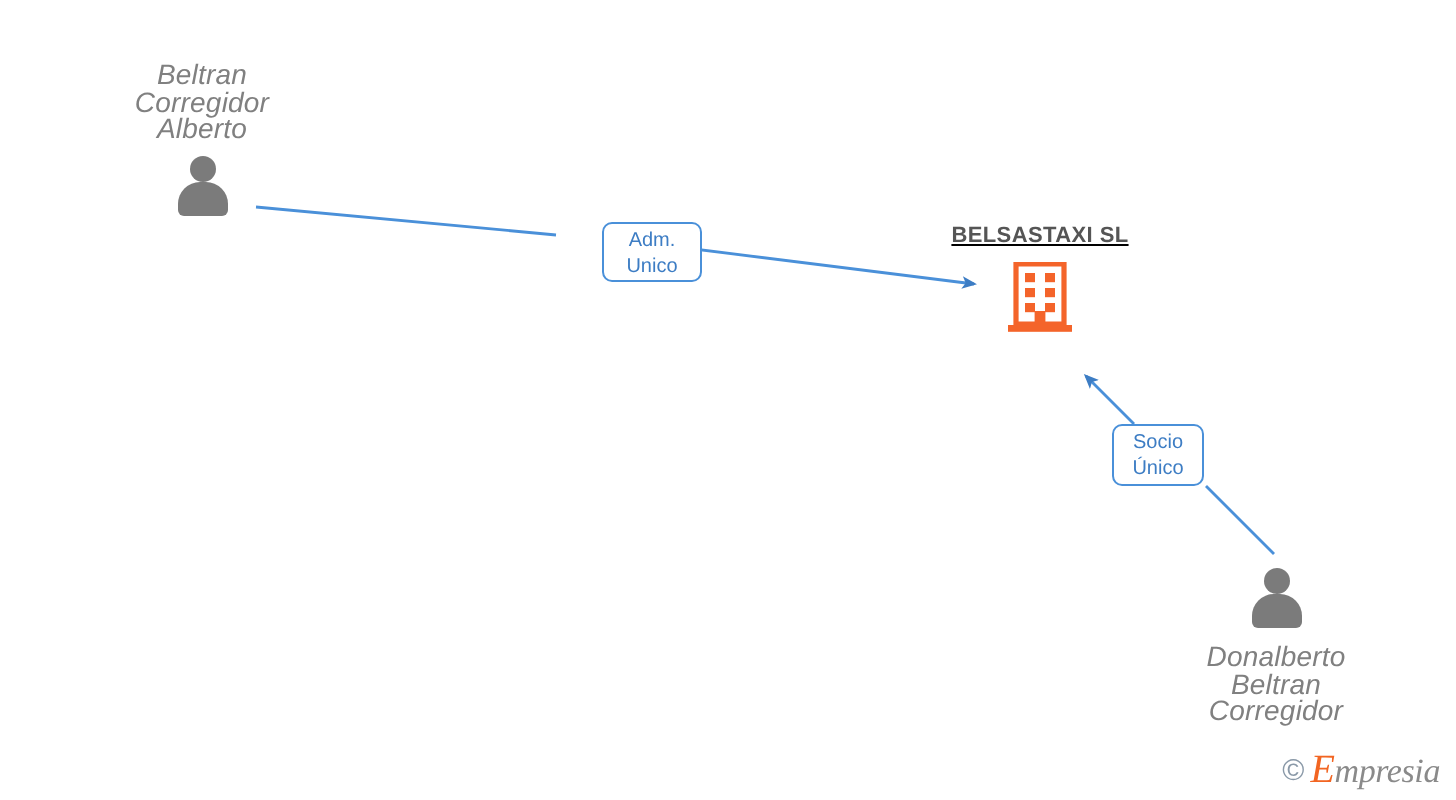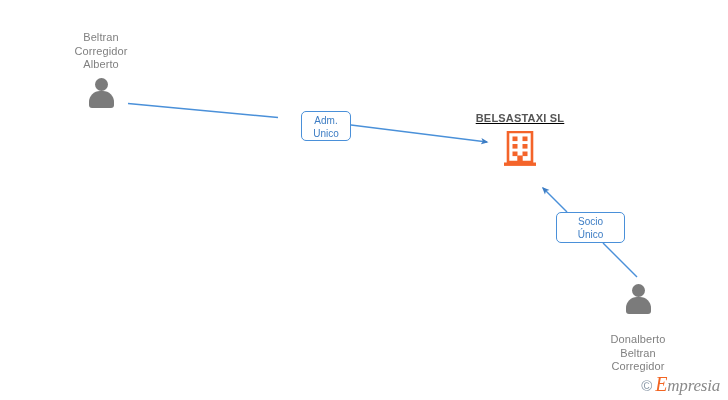--- a/index.html
+++ b/index.html
@@ -54,24 +54,25 @@
     left: 50%;
     top: 13px;
     width: 25px;
     height: 17px;
     margin-left: -12.5px;
     background: #7b7b7b;
     border-radius: 11px 11px 3px 3px;
   }
   .person-label {
     color: #808080;
-    font-size: 11px;
+    font-size: 14px;
     line-height: 13.5px;
     white-space: pre-line;
     letter-spacing: 0.1px;
+    font-style: italic;
   }
 
   
   .company-node {
     position: absolute;
     text-align: center;
   }
   .company-title {
     color: #555555;
     font-size: 11px;
@@ -179,29 +180,29 @@
         <rect x="9.5" y="20.5" width="5" height="4.6" fill="#f4642a"></rect>
         <rect x="19.5" y="20.5" width="5" height="4.6" fill="#f4642a"></rect>
 
         <rect x="14.3" y="24.5" width="5.4" height="6.5" fill="#f4642a"></rect>
 
         <rect x="1" y="31.5" width="32" height="3.4" fill="#f4642a"></rect>
       </svg>
     </div>
   </div>
 
-  <div class="relation-box" style="left: 556px; top: 212px; width: 69px; height: 31px;">Socio
+  <div class="relation-box" style="left: 556px; top: 212px; width: 46px; height: 31px;">Socio
 Único</div>
 
   <div class="person-node" style="left: 581px; top: 284px; width: 114px;">
     <div class="person-icon">
       <div class="head"></div>
       <div class="body"></div>
     </div>
-    <div class="person-label" style="margin-top: 19px;">Donalberto
+    <div class="person-label" style="margin-top: 8px;">Donalberto
 Beltran
 Corregidor</div>
   </div>
 
   <div class="watermark">
     <span class="copy">©</span>
     <span class="brand"><span class="cap">E</span><span>mpresia</span></span>
   </div>
 
 </div>

